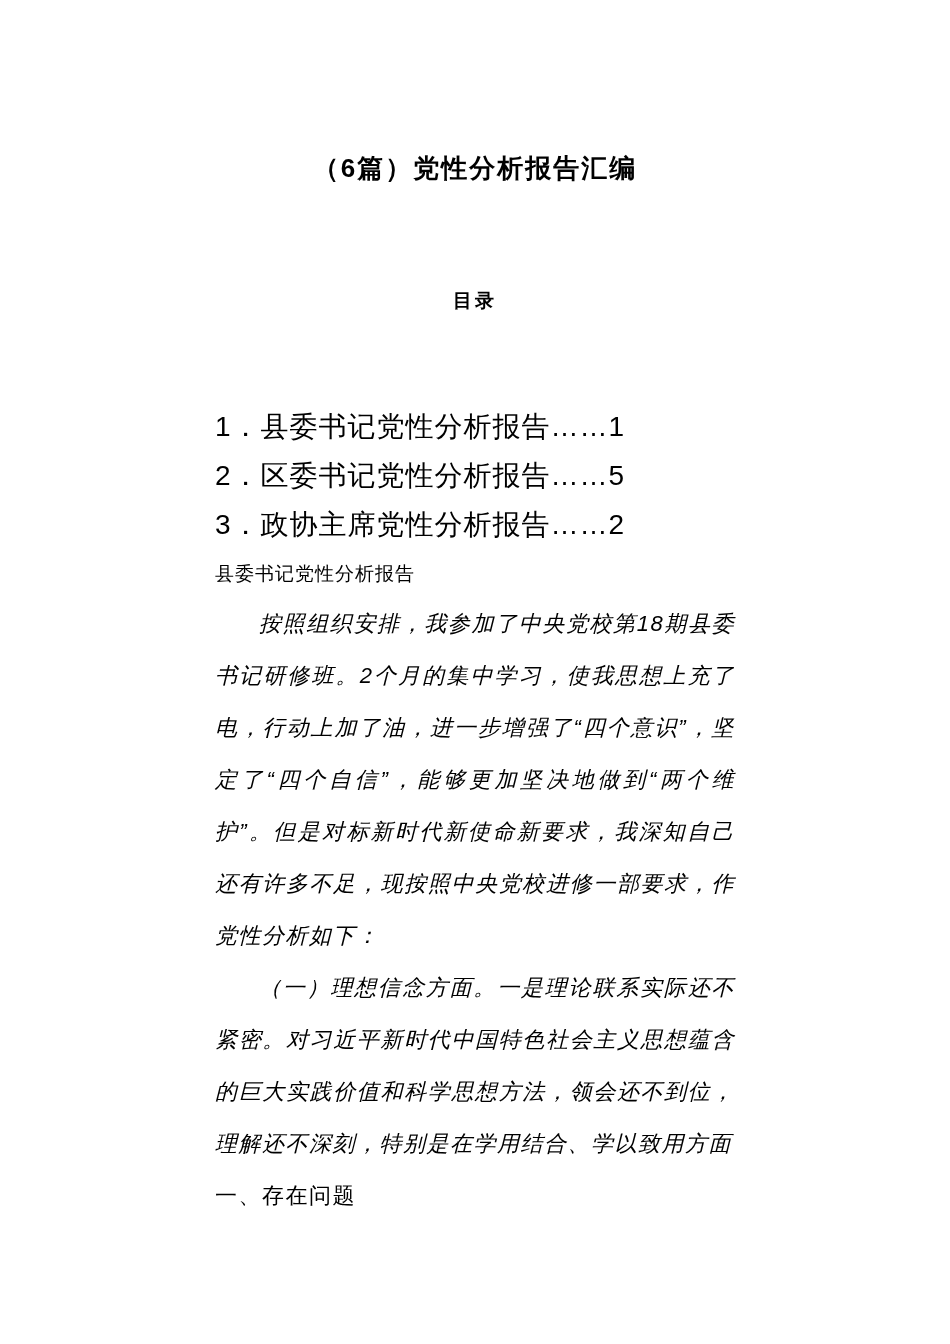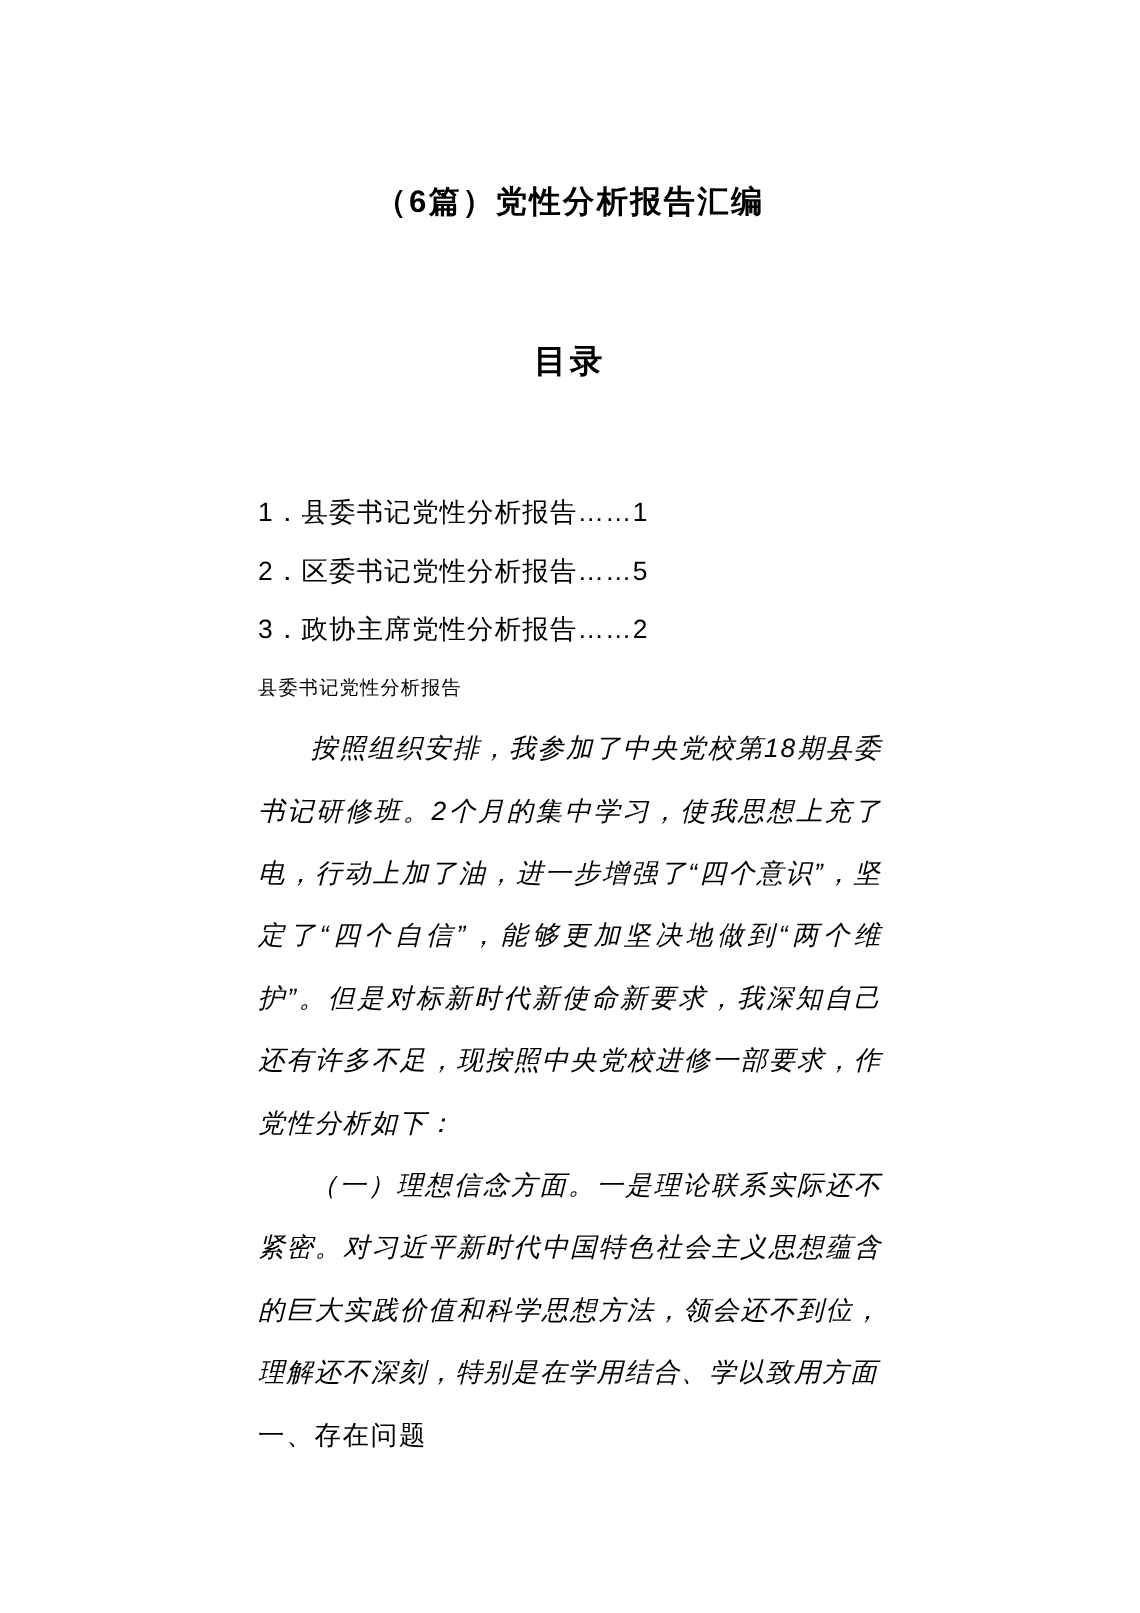--- a/index.html
+++ b/index.html
@@ -18,37 +18,37 @@
   }
   .doc-title {
     text-align: center;
     font-size: 26px;
     font-weight: bold;
     letter-spacing: 2px;
     line-height: 32px;
   }
   .toc-title {
     text-align: center;
-    font-size: 27px;
+    font-size: 19px;
     font-weight: bold;
     letter-spacing: 3px;
     margin-top: 102px;
     line-height: 30px;
   }
   .toc-list {
     margin-top: 86px;
   }
   .toc-item {
-    font-size: 22px;
+    font-size: 28px;
     line-height: 49px;
     letter-spacing: 1px;
     white-space: nowrap;
   }
   .section-heading {
-    font-size: 16px;
+    font-size: 19px;
     line-height: 49px;
     letter-spacing: 1px;
   }
   .body-para {
     font-size: 22px;
     line-height: 52px;
     letter-spacing: 1.5px;
     text-align: justify;
   }
   .body-para.indent {

